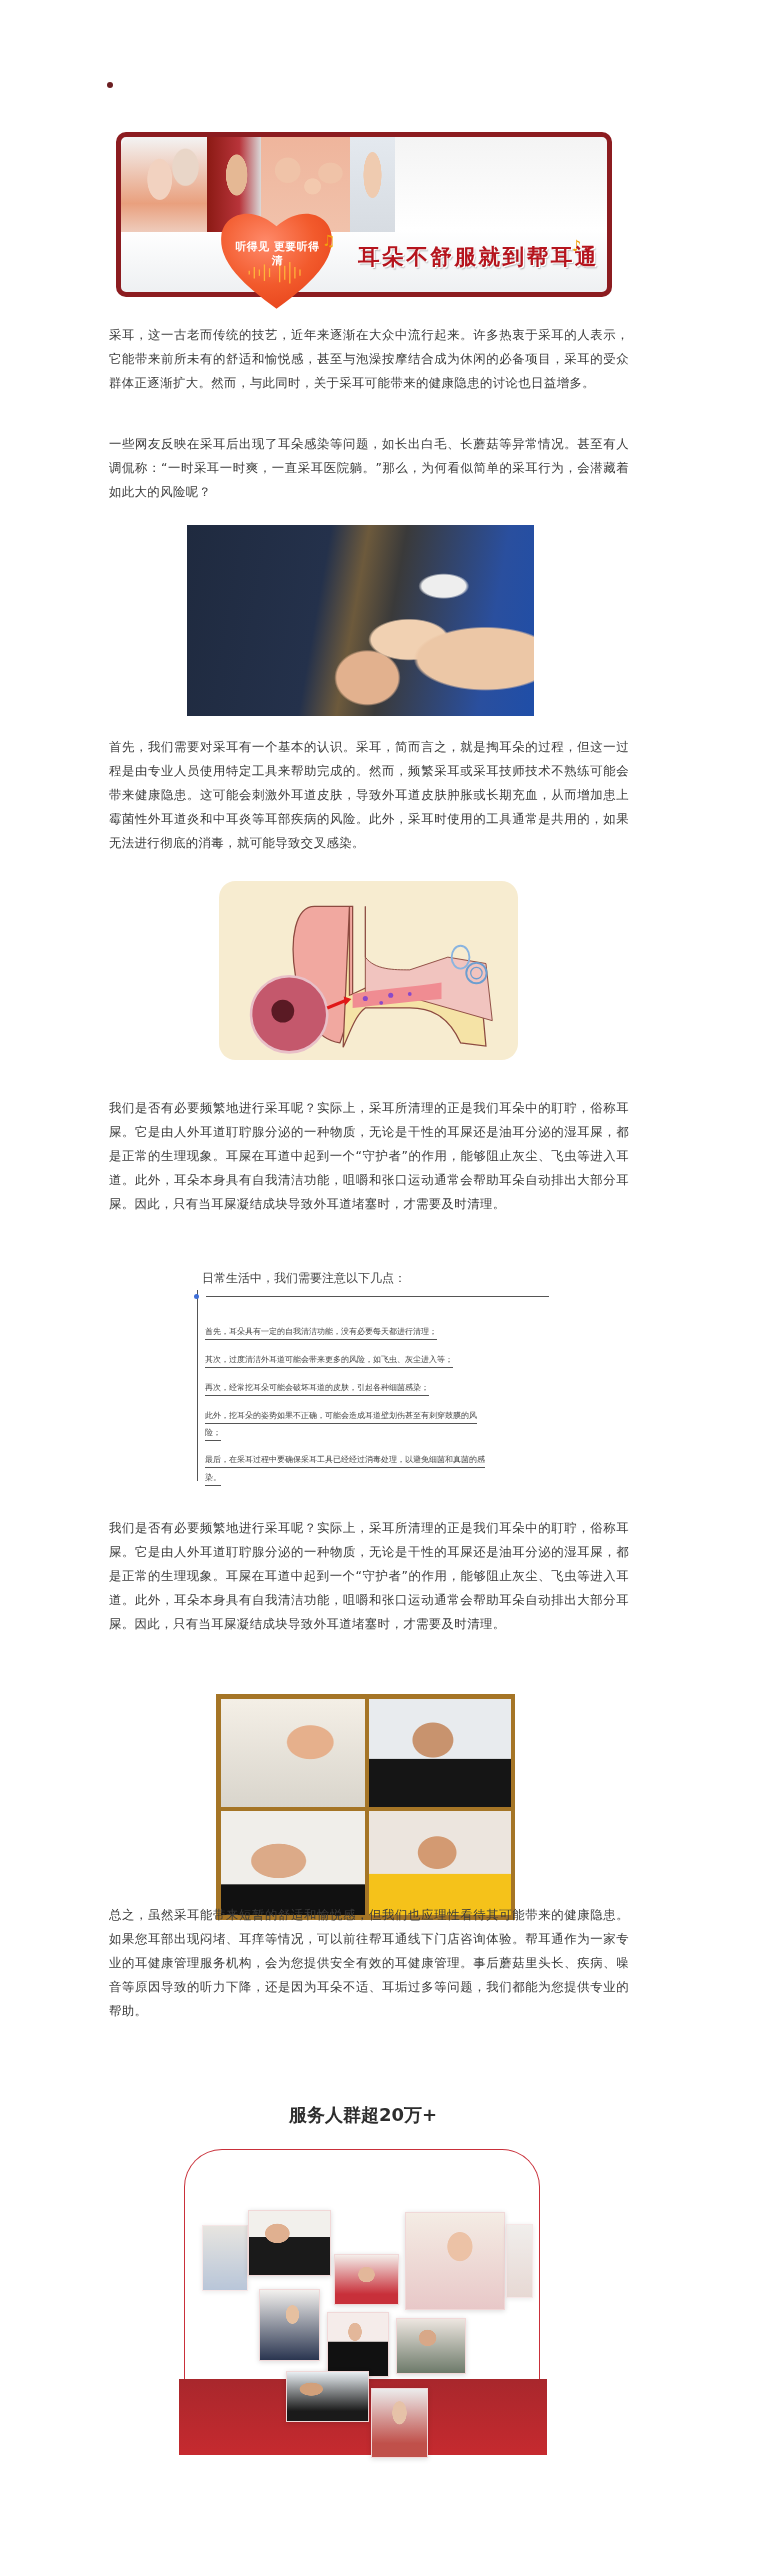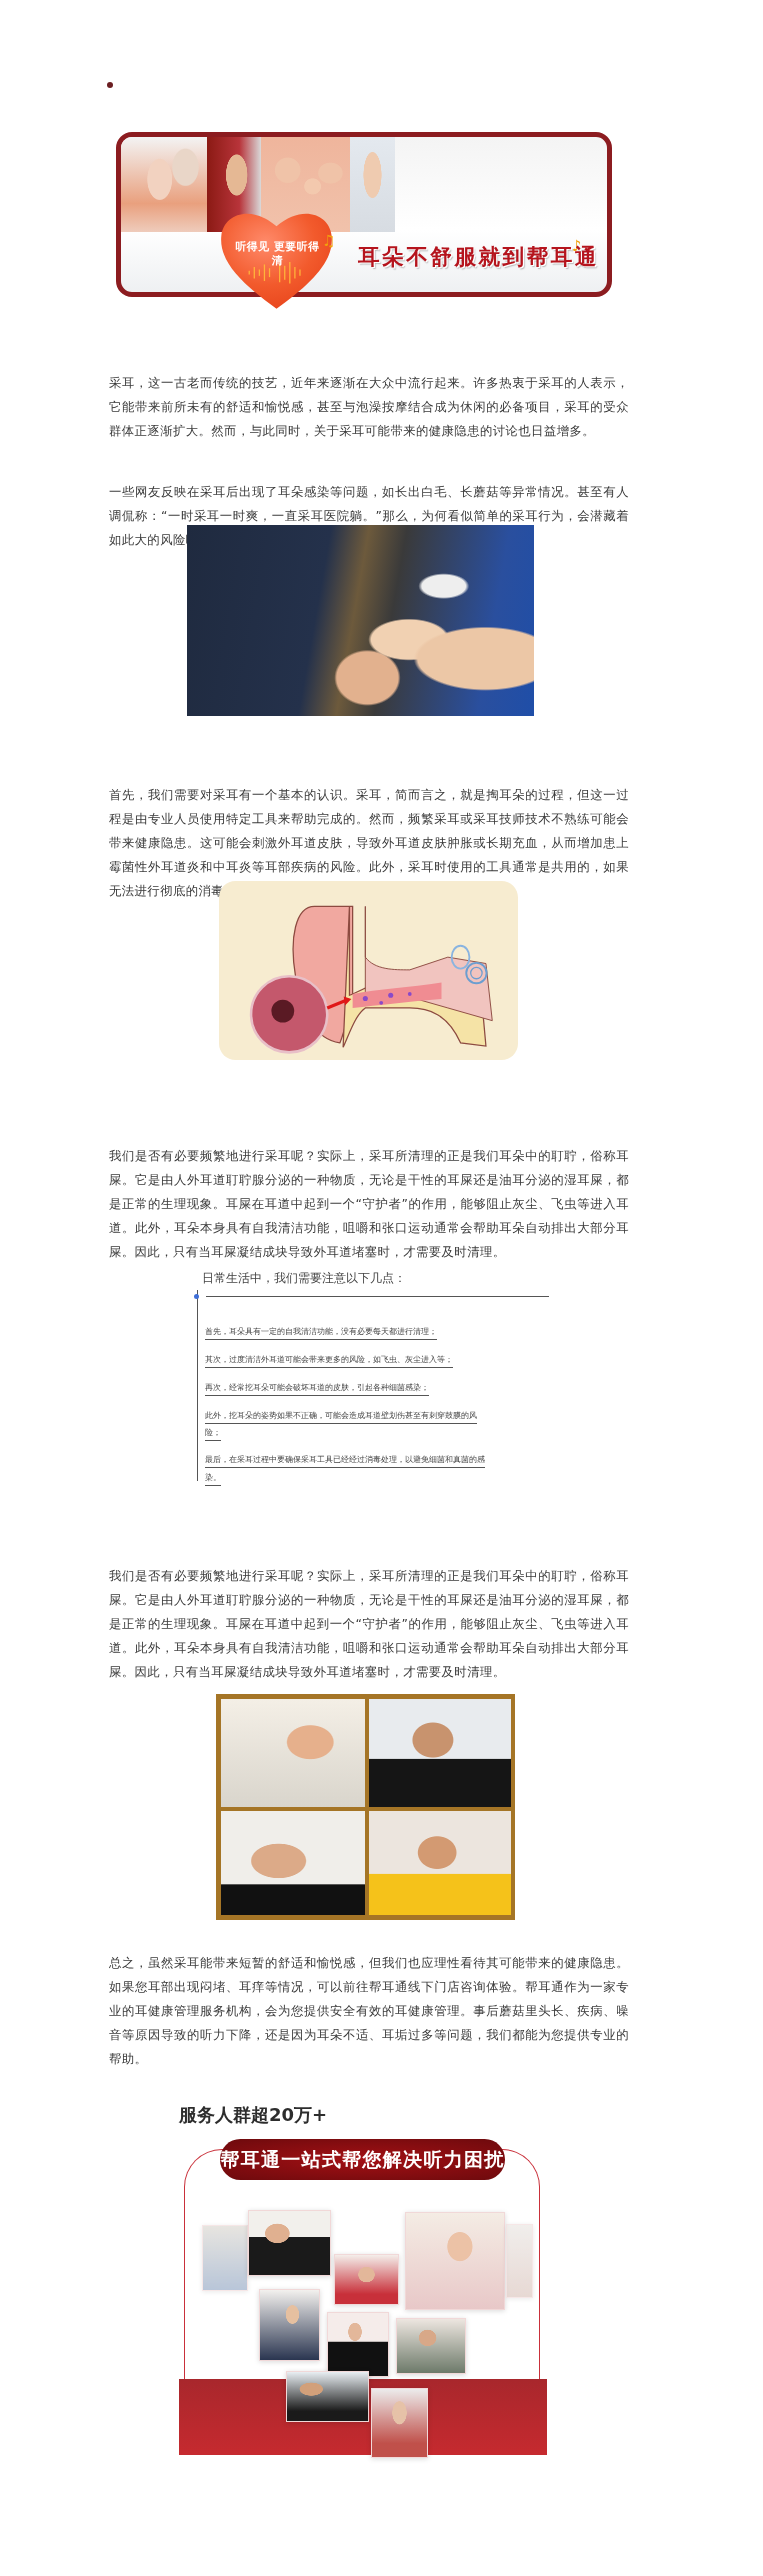--- a/index.html
+++ b/index.html
@@ -13,21 +13,21 @@
   
   .title {
     left: 107px; top: 71px; font-size: 23px; color: #6b1e22; letter-spacing: 0.6px;
     font-family: "DejaVu Sans", sans-serif; line-height: 30.5px;
   }
   .title .dot { display:inline-block; width:6.4px; height:6.4px; border-radius:50%; background:#6b1e22; margin-right:5.1px; vertical-align: middle; position: relative; top:-2.5px;}
 
   
   .banner {
     left: 116px; top: 132px; width: 496px; height: 165px;
-    border: 5.7px solid #8c1c20; border-radius: 16px; overflow: visible;
+    border: 5.7px solid #8c1c20; border-radius: 10px; overflow: visible;
     background: linear-gradient(180deg,#f4f4f4 0%, #ffffff 60%, #eef0f2 100%);
     padding-left: 44px;
   }
   .banner .photos { position:absolute; left:0; top:0; right:0; height:95px; overflow:hidden; border-radius:11.4px 11.4px 0 0; }
   .photo-a { position:absolute; left:0; top:0; width:86px; height:121px;
     background: radial-gradient(ellipse at 45% 35%, #f2d2c0 0 18%, transparent 19%),
                 radial-gradient(ellipse at 75% 25%, #e9d6c8 0 14%, transparent 15%),
                 linear-gradient(180deg,#f3f3f3 0%, #e9a07e 55%, #f4f4f4 100%); }
   .photo-b { position:absolute; left:86px; top:0; width:54px; height:95px;
     background: radial-gradient(ellipse at 55% 40%, #e5b894 0 25%, transparent 26%),
@@ -47,21 +47,21 @@
   .heart-text { position:absolute; left:14px; top:39px; width:95px; text-align:center; color:#fff; font-size:10.8px; font-weight:bold; letter-spacing:0.6px; }
   .slogan {
     position:absolute; left:237px; top:105px; font-size:21.6px; font-weight:bold; color:#b5141d; letter-spacing:2.5px;
     text-shadow: 1.3px 1.3px 0 #fff, 1.9px 1.9px 1.3px rgba(0,0,0,0.25);
   }
   .note { position:absolute; color:#f2a10c; font-size:15.3px; }
 
   
   .para {
     left: 109px; width: 520px; font-size: 12.4px; line-height: 24px; color: #3a3a3a;
-    letter-spacing: 0.4px; text-align: justify; margin-top: 48px;
+    letter-spacing: 0.4px; text-align: justify;
   }
 
   
   .img-box { overflow:hidden; }
   .img-ear-pick {
     left: 187px; top: 525px; width: 347px; height: 191px;
     background:
       radial-gradient(ellipse at 86% 70%, #ecc7a6 0 16%, transparent 17%),
       radial-gradient(ellipse at 64% 60%, #f1d1b2 0 12%, transparent 13%),
       radial-gradient(ellipse at 52% 80%, #e2b18e 0 12%, transparent 13%),
@@ -80,21 +80,21 @@
   .tips-rule-left { position:absolute; left:12.7px; top:25.4px; width:1.3px; height:191px; background:#555; }
   .tips-dot { position:absolute; left:10.2px; top:29px; width:5.1px; height:5.1px; border-radius:50%; background:#3f6fd8; }
   .tips-item { position:absolute; left:21px; font-size:8px; color:#444; border-bottom: 1px solid #555; padding-bottom: 2px; line-height: 11.4px; }
   .img-grid {
     left: 216px; top: 1694px; width: 299px; height: 226px; background:#a57526; padding: 0;
   }
   .grid-cell { position:absolute; }
   .img-service {
     left: 179px; top: 2098px; width: 368px; height: 356px;
   }
-  .service-title { position:absolute; left:0; width:368px; top:5.1px; text-align:left; font-size:18px; font-weight:bold; color:#2d2d2d; }
+  .service-title { position:absolute; left:0; width:368px; top:5.1px; text-align:center; font-size:18px; font-weight:bold; color:#2d2d2d; }
   .service-frame { position:absolute; left:5.1px; top:51px; width:356px; height:267px; border: 1.9px solid #c9303a; border-radius: 38px 38px 0 0; border-bottom:none; }
   .service-pill {
     position:absolute; left:41px; top:41px; width:285px; height:41px; border-radius:20.3px;
     background: radial-gradient(ellipse at center, #a31014 0%, #6d0a0d 100%);
     color:#fff; font-size:19px; font-weight:bold; text-align:center; line-height:41px; letter-spacing:1.3px;
   }
   .service-red {
     position:absolute; left:0; top:281px; width:368px; height:76px;
     background: linear-gradient(180deg, #a8272c 0%, #c62a2f 100%);
   }
@@ -195,21 +195,20 @@
   <div class="grid-cell" style="left:153px;top:5.1px;width:142px;height:108px;background:radial-gradient(ellipse at 45% 38%, #c8936e 0 18%, transparent 19%),linear-gradient(180deg,#e8ebee 0%,#e8ebee 55%,#151515 56%,#151515 100%);"></div>
   <div class="grid-cell" style="left:5.1px;top:117px;width:144px;height:104px;background:radial-gradient(ellipse at 40% 48%, #dcaa88 0 22%, transparent 23%),linear-gradient(180deg,#f0eeea 0%,#f0eeea 70%,#111 71%,#111 100%);"></div>
   <div class="grid-cell" style="left:153px;top:117px;width:142px;height:104px;background:radial-gradient(ellipse at 48% 40%, #d39a72 0 18%, transparent 19%),linear-gradient(180deg,#ece5de 0%,#ece5de 60%,#f5c21a 61%,#f5c21a 100%);"></div>
 </div>
 
 <p class="abs para" style="top:1903px;">总之，虽然采耳能带来短暂的舒适和愉悦感，但我们也应理性看待其可能带来的健康隐患。如果您耳部出现闷堵、耳痒等情况，可以前往帮耳通线下门店咨询体验。帮耳通作为一家专业的耳健康管理服务机构，会为您提供安全有效的耳健康管理。事后蘑菇里头长、疾病、噪音等原因导致的听力下降，还是因为耳朵不适、耳垢过多等问题，我们都能为您提供专业的帮助。</p>
 
 <div class="abs img-service">
   <div class="service-title">服务人群超20万+</div>
   <div class="service-frame"></div>
-  <div class="service-pill">帮耳通一站式帮您解决听力困扰</div>
   <div class="service-red"></div>
   <div class="thumb" style="left:23px;top:127px;width:46px;height:66px;background:linear-gradient(180deg,#d8d4cc,#8aa0c0);opacity:0.6;"></div>
   <div class="thumb" style="left:69px;top:112px;width:83px;height:66px;background:radial-gradient(ellipse at 35% 35%, #e0b090 0 16%, transparent 17%),linear-gradient(180deg,#f2f0ec 0%,#f2f0ec 40%,#1a1a1a 41%);"></div>
   <div class="thumb" style="left:80px;top:191px;width:61px;height:72px;background:radial-gradient(ellipse at 55% 35%, #e6c0a0 0 14%, transparent 15%),linear-gradient(180deg,#f3f1ee,#2a3550);"></div>
   <div class="thumb" style="left:155px;top:156px;width:65px;height:51px;background:radial-gradient(ellipse at 50% 40%, #e3b79a 0 18%, transparent 19%),linear-gradient(180deg,#f4eeea,#c8303a 80%);"></div>
   <div class="thumb" style="left:148px;top:214px;width:62px;height:65px;background:radial-gradient(ellipse at 45% 30%, #e3b79a 0 14%, transparent 15%),linear-gradient(180deg,#f5ecea 0%,#f5ecea 45%,#111 46%);"></div>
   <div class="thumb" style="left:217px;top:220px;width:70px;height:56px;background:radial-gradient(ellipse at 45% 35%, #d8a888 0 16%, transparent 17%),linear-gradient(180deg,#ede6e0,#6d7a6a);"></div>
   <div class="thumb" style="left:226px;top:114px;width:100px;height:98px;background:radial-gradient(ellipse at 55% 35%, #ecc2a6 0 16%, transparent 17%),linear-gradient(180deg,#f4ece4,#e8c8c8);"></div>
   <div class="thumb" style="left:327px;top:126px;width:27px;height:74px;background:linear-gradient(180deg,#e8e4e0,#d8c0b8);opacity:0.6;"></div>
   <div class="thumb" style="left:107px;top:273px;width:83px;height:51px;background:radial-gradient(ellipse at 30% 35%, #d2a07a 0 14%, transparent 15%),linear-gradient(180deg,#e8eef2,#1a1a1a 80%);"></div>

